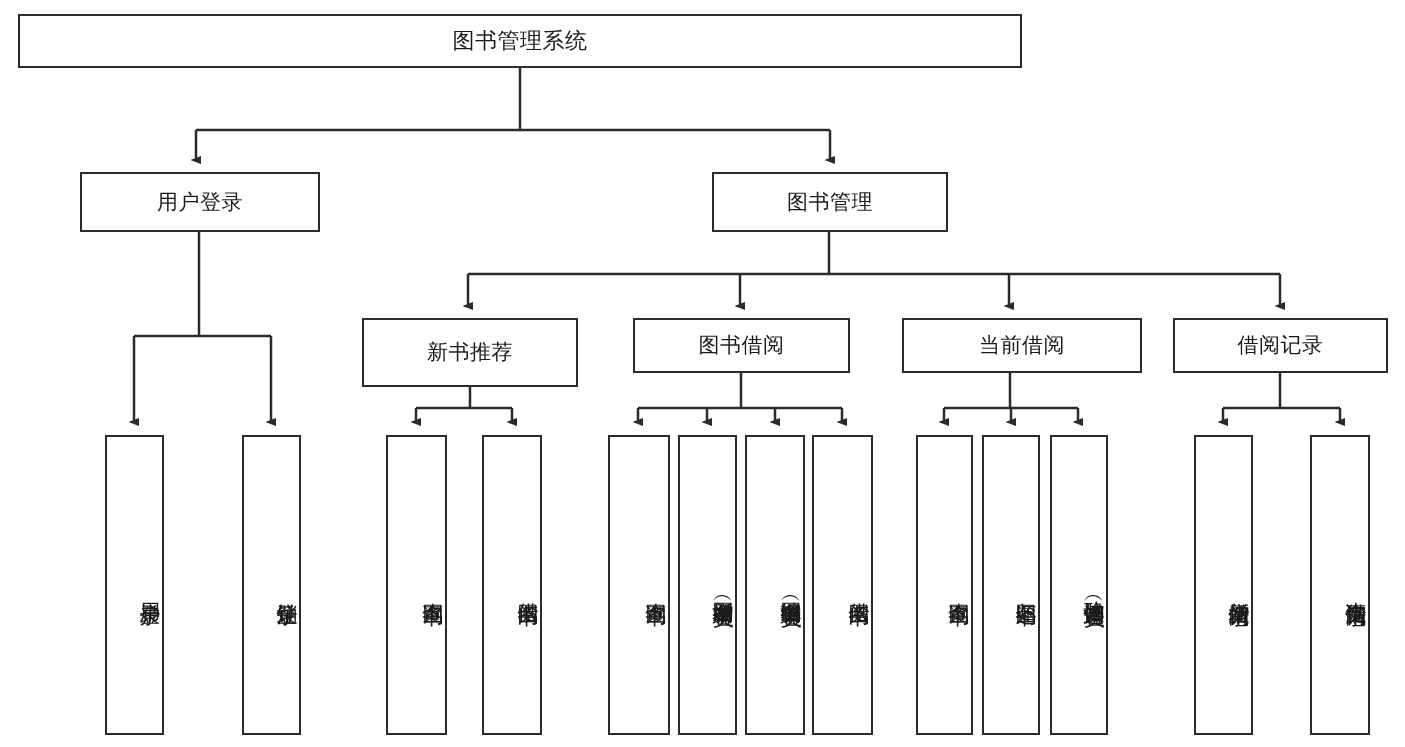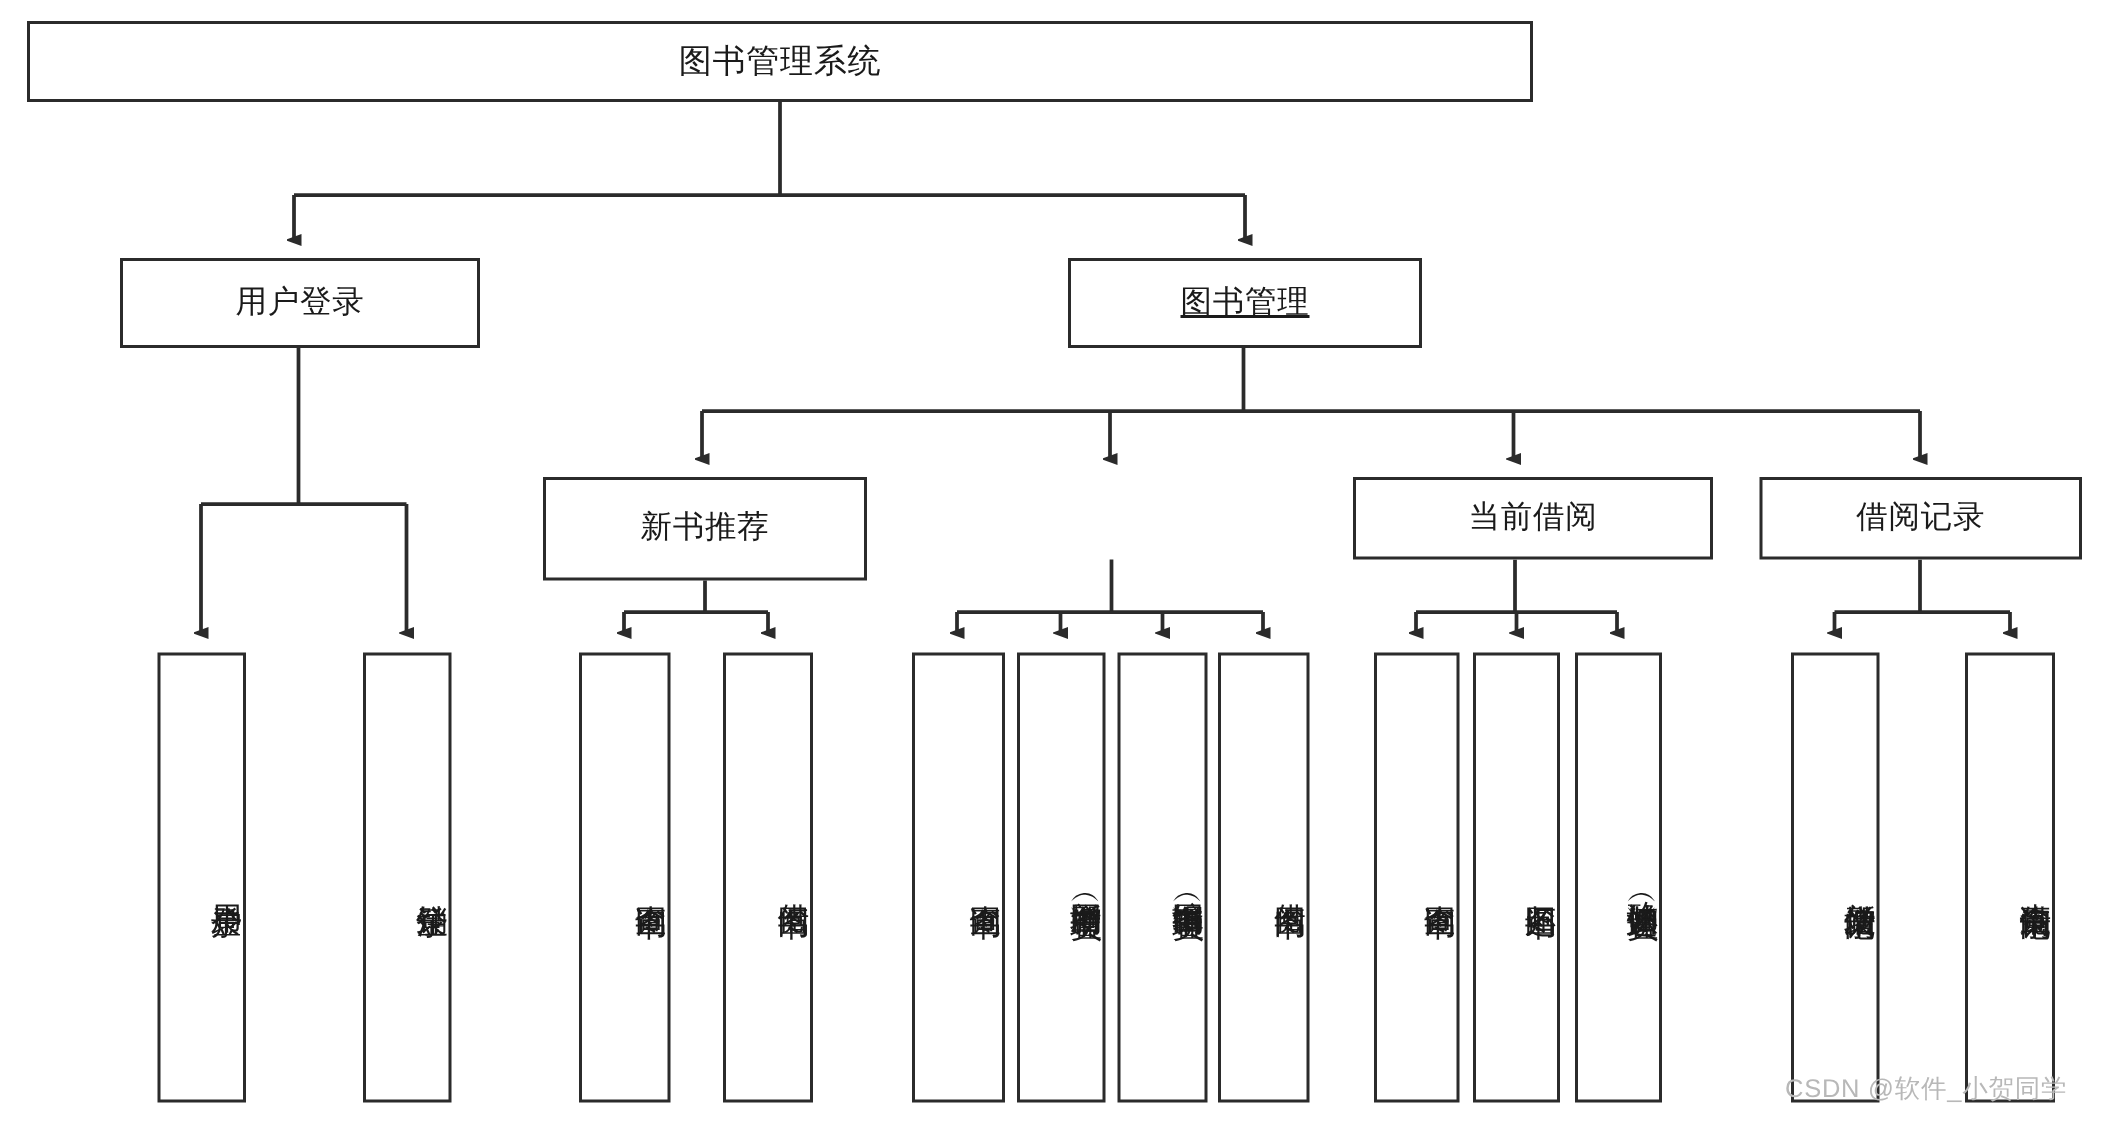--- a/index.html
+++ b/index.html
@@ -116,24 +116,25 @@
       <path d="M1223,408 L1340,408"></path>
       <path d="M1223,408 L1223,422" marker-end="url(#arrow)"></path>
       <path d="M1340,408 L1340,422" marker-end="url(#arrow)"></path>
     </g>
   </svg>
 
   <div class="node horiz root" style="left:18px; top:14px; width:1004px; height:54px;">图书管理系统</div>
 
   <div class="node horiz" style="left:80px; top:172px; width:240px; height:60px;">用户登录</div>
 
-  <div class="node horiz" style="left:712px; top:172px; width:236px; height:60px;text-decoration:underline;">图书管理</div>
+  <div class="node horiz" style="left:712px; top:172px; width:236px; height:60px;">图书管理</div>
 
   <div class="node horiz" style="left:362px; top:318px; width:216px; height:69px;">新书推荐</div>
 
+  <div class="node horiz" style="left:633px; top:318px; width:217px; height:55px;">图书借阅</div>
 
   <div class="node horiz" style="left:902px; top:318px; width:240px; height:55px;">当前借阅</div>
 
   <div class="node horiz" style="left:1173px; top:318px; width:215px; height:55px;">借阅记录</div>
 
   <div class="node vert" style="left:105px; top:435px; width:59px; height:300px;">用户登录</div>
 
   <div class="node vert" style="left:242px; top:435px; width:59px; height:300px;">注销登录</div>
 
   <div class="node vert" style="left:386px; top:435px; width:61px; height:300px;">查询图书</div>
@@ -151,15 +152,14 @@
   <div class="node vert" style="left:916px; top:435px; width:57px; height:300px;">查询图书</div>
 
   <div class="node vert" style="left:982px; top:435px; width:58px; height:300px;">归还图书</div>
 
   <div class="node vert tall-text" style="left:1050px; top:435px; width:58px; height:300px;">确认归还（管理员）</div>
 
   <div class="node vert" style="left:1194px; top:435px; width:59px; height:300px;">新增借阅记录</div>
 
   <div class="node vert" style="left:1310px; top:435px; width:60px; height:300px;">查询借阅记录</div>
 
-  <div class="watermark" style="left:1190px; top:714px;">CSDN @软件_小贺同学</div>
 
 </div>
 
 </body></html>

